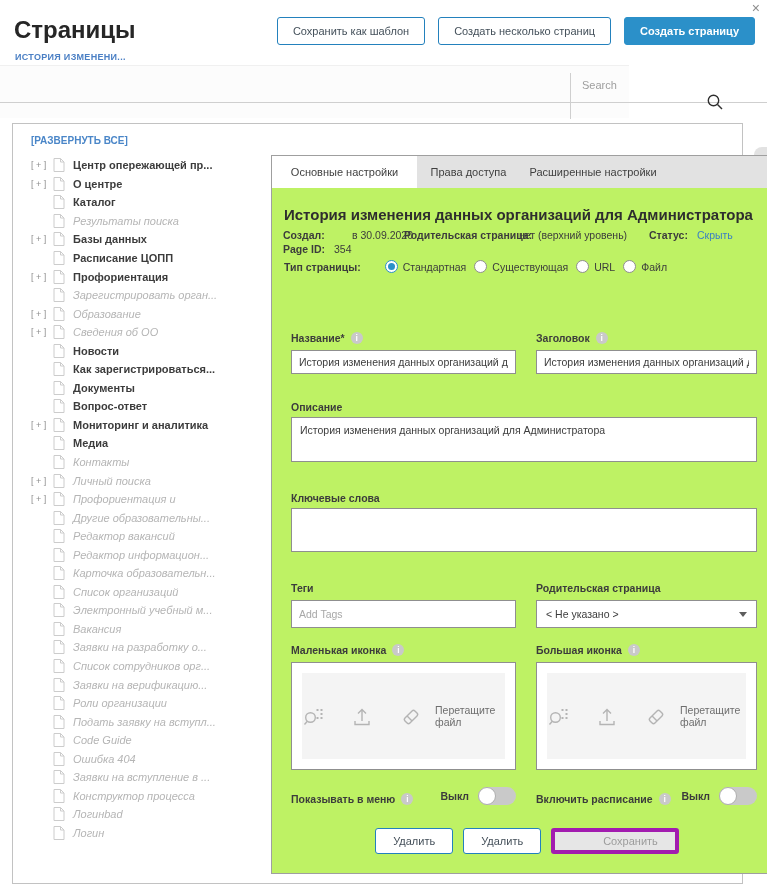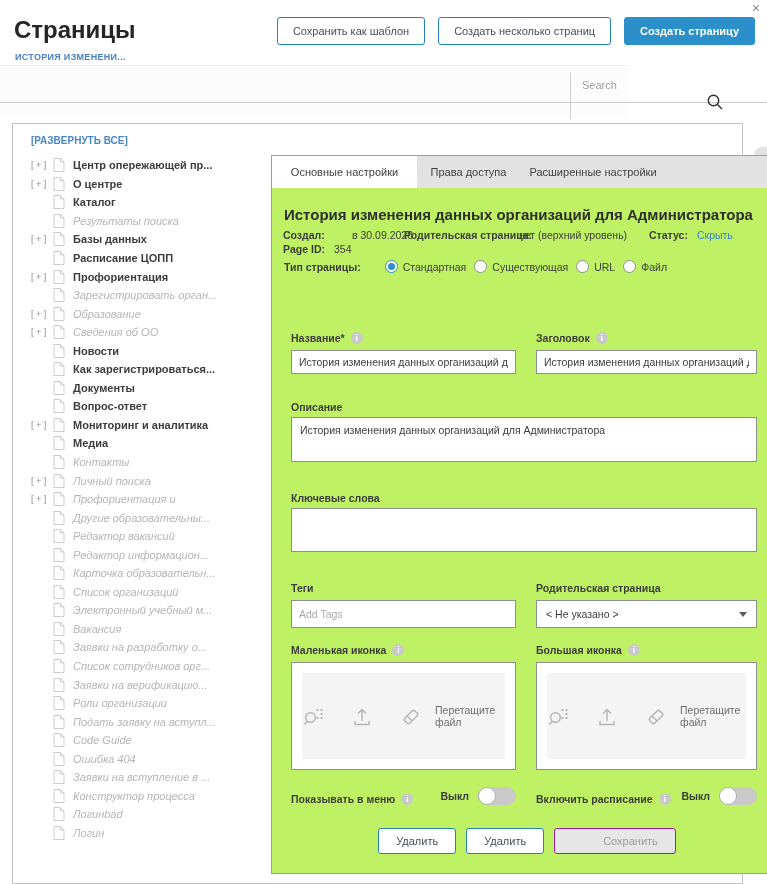--- a/index.html
+++ b/index.html
@@ -80,21 +80,21 @@
 
   .toggle-cell { display: flex; align-items: flex-end; justify-content: space-between; }
   .tg-right { display: flex; align-items: center; gap: 9px; }
   .tg-state { font-size: 10.5px; font-weight: 700; color: #3c3c3c; }
   .toggle { position: relative; width: 38px; height: 18px; border-radius: 9px; background: #c9c9c9; cursor: pointer; flex: none; }
   .toggle .knob { position: absolute; left: 0px; top: 0px; width: 18px; height: 18px; border-radius: 50%; background: #fff; border: 1px solid #aeaeae; }
 
   .actions { position: absolute; left: 0; top: 672px; width: 100%; display: flex; justify-content: center; gap: 10px; }
   .btn-sm { height: 26px; padding: 0 17px; font-size: 11px; border-radius: 3px; cursor: pointer; display: flex; align-items: center; }
   .btn-ghost { background: #fff; border: 1px solid #2381bd; color: #45505a; }
-  .btn-disabled { background: #e6e6e6; border: 1px solid #a21caf; color: #9c9c9c; cursor: default; padding-left: 48px; }
+  .btn-disabled { background: #e6e6e6; border: 4px solid #a21caf; color: #9c9c9c; cursor: default; padding-left: 48px; }
 </style>
 </head>
 <body>
 
 <div class="window">
 
   <span class="close-x">×</span>
 
   <div class="page-title">Страницы</div>
   <div class="page-subtitle">ИСТОРИЯ ИЗМЕНЕНИ...</div>

